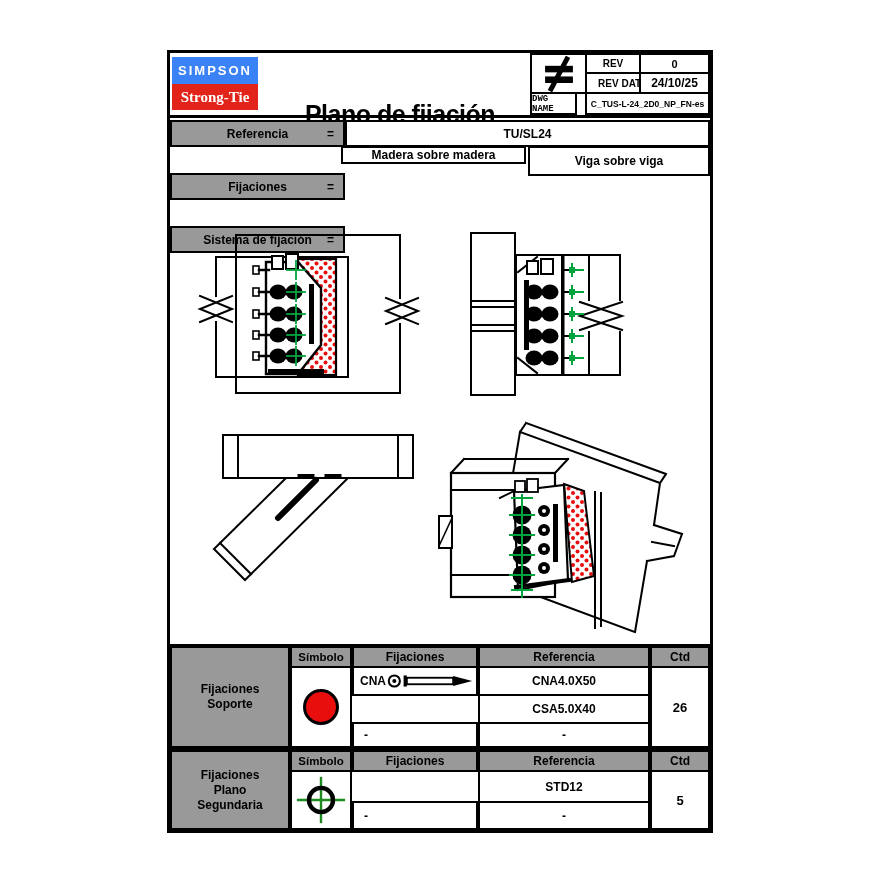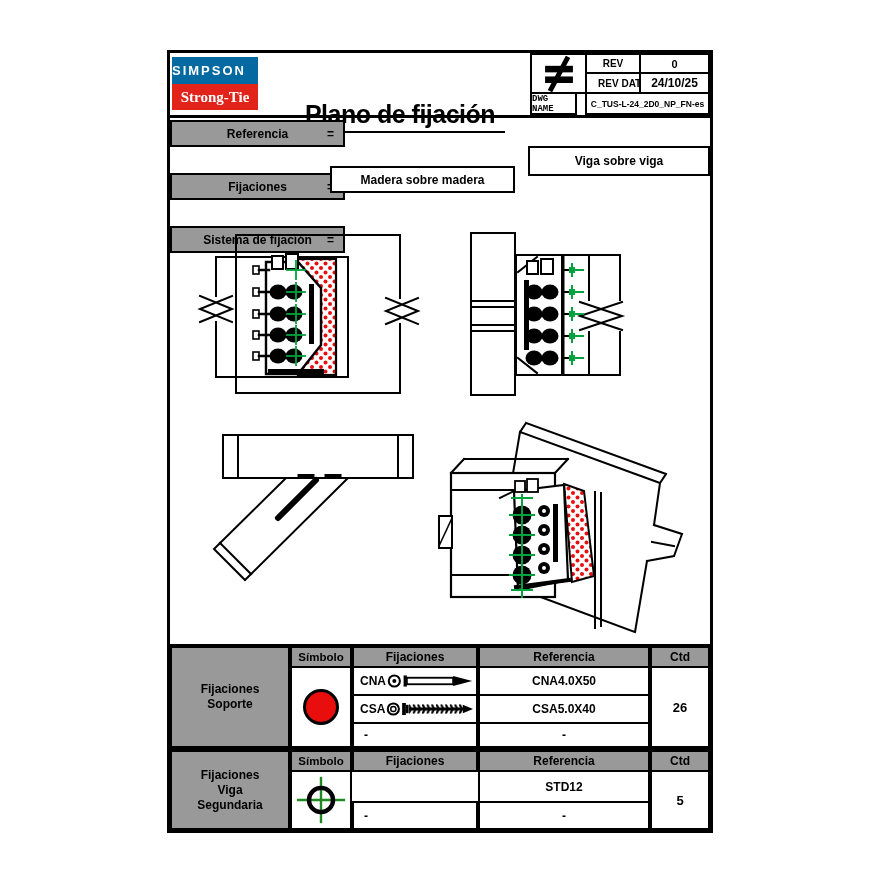--- a/index.html
+++ b/index.html
@@ -7,21 +7,21 @@
     width:880px;height:880px;background:#fff;position:relative;
     font-family:"Liberation Sans",sans-serif;color:#000;overflow:hidden;
   }
   .frame{position:absolute;left:167px;top:50px;width:546px;height:783px;
          border:3px solid #000;box-sizing:border-box;background:#fff;}
   .abs{position:absolute;box-sizing:border-box;}
   .cell{position:absolute;box-sizing:border-box;border:2px solid #000;background:#fff;
         display:flex;align-items:center;justify-content:center;font-weight:bold;}
   .gray{background:#999;}
   .hline{position:absolute;background:#000;}
-  .logo-black{background:#0369a1;color:#fff;display:flex;align-items:center;
+  .logo-black{background:#3b82f6;color:#fff;display:flex;align-items:center;justify-content:center;
               font-weight:bold;font-size:13px;letter-spacing:2px;}
   .logo-red{background:#e2231a;color:#fff;display:flex;align-items:center;justify-content:center;
             font-family:"Liberation Serif",serif;font-weight:bold;font-size:15px;}
   .title-wrap{position:absolute;left:100px;top:10px;width:260px;height:42px;
               display:flex;align-items:center;justify-content:center;margin-top:32px;}
   .title-text{font-size:25px;font-weight:bold;border-bottom:2.5px solid #000;padding:0 10px 2px 10px;
               letter-spacing:-0.5px;white-space:nowrap;}
   .lblcell{position:relative;}
   .lblcell .eq{position:absolute;right:9px;top:50%;transform:translateY(-50%);}
   .fixrow{justify-content:flex-start;padding-left:6px;}
@@ -71,26 +71,29 @@
   <div class="cell" style="left:415px;top:39px;width:125px;height:23px;font-size:8.5px;">
     <span>C_TUS-L-24_2D0_NP_FN-es</span>
   </div>
 
   <div class="hline" style="left:0px;top:62px;width:540px;height:3px;"></div>
 
   <div class="cell gray lblcell" style="left:0px;top:67px;width:175px;height:27px;font-size:12px;">
     <span>Referencia</span>
     <span class="eq">=</span>
   </div>
+  <div class="cell" style="left:175px;top:67px;width:365px;height:27px;font-size:12px;">
+    <span>TU/SL24</span>
+  </div>
 
   <div class="cell gray lblcell" style="left:0px;top:93px;width:175px;height:27px;font-size:12px;">
     <span>Fijaciones</span>
     <span class="eq">=</span>
   </div>
-  <div class="cell" style="left:160px;top:93px;width:185px;height:27px;font-size:12px;margin-top:20px;">
+  <div class="cell" style="left:171px;top:93px;width:185px;height:18px;font-size:12px;">
     <span>Madera sobre madera</span>
   </div>
   <div class="cell" style="left:358px;top:93px;width:182px;height:30px;font-size:12px;">
     <span>Viga sobre viga</span>
   </div>
 
   <div class="cell gray lblcell" style="left:0px;top:119px;width:175px;height:27px;font-size:12px;">
     <span>Sistema de fijación</span>
     <span class="eq">=</span>
   </div>
@@ -280,37 +283,20 @@
   <div class="cell fixrow" style="left:182px;top:613px;width:126px;height:30px;">
     <span class="code">CNA</span>
     <svg width="88" height="18" viewBox="0 0 95 18">
       <circle cx="9" cy="9" r="6" fill="#fff" stroke="#000" stroke-width="2.2"></circle>
       <circle cx="9" cy="9" r="2.2" fill="#000"></circle>
       <rect x="19" y="3" width="3.5" height="12" fill="#000"></rect>
       <rect x="22.5" y="5.5" width="50" height="7" fill="#fff" stroke="#000" stroke-width="2"></rect>
       <polygon points="72.5,3.5 93,9 72.5,14.5" fill="#000"></polygon>
     </svg>
   </div>
-  <div class="cell fixrow" style="left:182px;top:641px;width:126px;height:30px;">
-    <span class="code">CSA</span>
-    <svg width="88" height="18" viewBox="0 0 95 18">
-      <defs>
-        <pattern id="thrp" width="5" height="18" patternUnits="userSpaceOnUse">
-          <path d="M0,3 L3,9 L0,15" stroke="#000" stroke-width="2.4" fill="none"></path>
-        </pattern>
-      </defs>
-      <circle cx="9" cy="9" r="6" fill="#fff" stroke="#000" stroke-width="2.2"></circle>
-      <circle cx="9" cy="9" r="2.8" fill="none" stroke="#000" stroke-width="1.6"></circle>
-      <rect x="18.5" y="2.5" width="4" height="13" fill="#000"></rect>
-      <rect x="22.5" y="4.5" width="3" height="9" fill="#000"></rect>
-      <rect x="26" y="4" width="58" height="10" fill="url(#thrp)"></rect>
-      <line x1="26" y1="9" x2="86" y2="9" stroke="#000" stroke-width="3"></line>
-      <polygon points="84,4.5 95,9 84,13.5" fill="#000"></polygon>
-    </svg>
-  </div>
   <div class="cell dash-left" style="left:182px;top:669px;width:126px;height:26px;font-size:12px;">
     <span>-</span>
   </div>
 
   <div class="cell" style="left:308px;top:613px;width:172px;height:30px;font-size:12px;">
     <span>CNA4.0X50</span>
   </div>
   <div class="cell" style="left:308px;top:641px;width:172px;height:30px;font-size:12px;">
     <span>CSA5.0X40</span>
   </div>
@@ -319,21 +305,21 @@
   </div>
 
   <div class="cell" style="left:480px;top:613px;width:60px;height:82px;font-size:13px;">
     <span>26</span>
   </div>
 
   <div class="hline" style="left:0px;top:695px;width:540px;height:4px;"></div>
 
   <div class="cell gray grp" style="left:0px;top:697px;width:120px;height:80px;">
     <div>Fijaciones</div>
-    <div>Viga</div>
+    <div>Plano</div>
     <div>Segundaria</div>
   </div>
   <div class="cell gray" style="left:120px;top:697px;width:62px;height:22px;font-size:11.5px;">
     <span>Símbolo</span>
   </div>
   <div class="cell gray" style="left:182px;top:697px;width:126px;height:22px;font-size:12px;">
     <span>Fijaciones</span>
   </div>
   <div class="cell gray" style="left:308px;top:697px;width:172px;height:22px;font-size:12px;">
     <span>Referencia</span>

